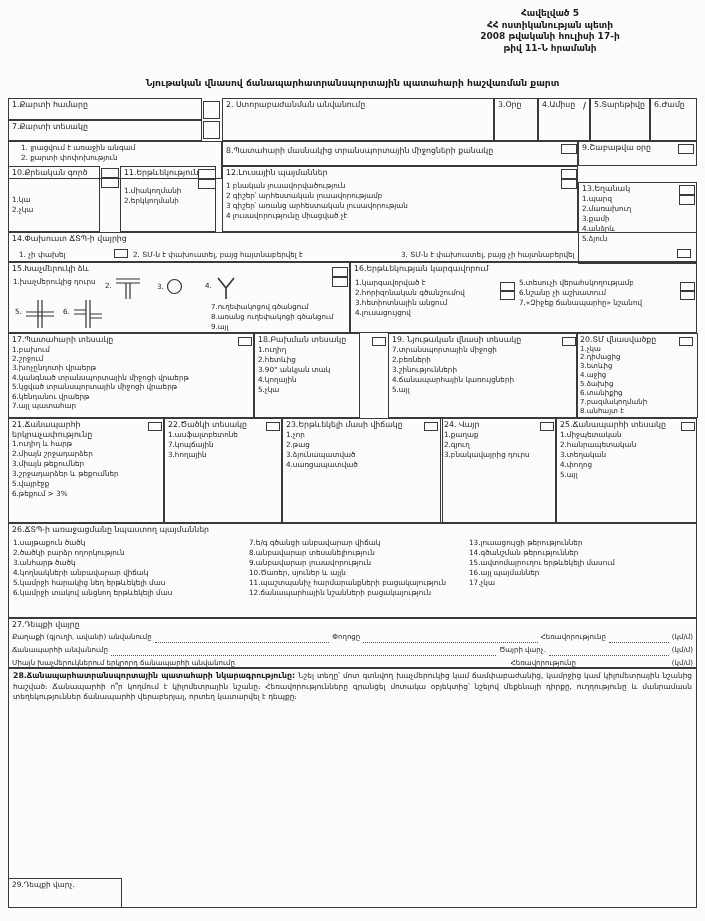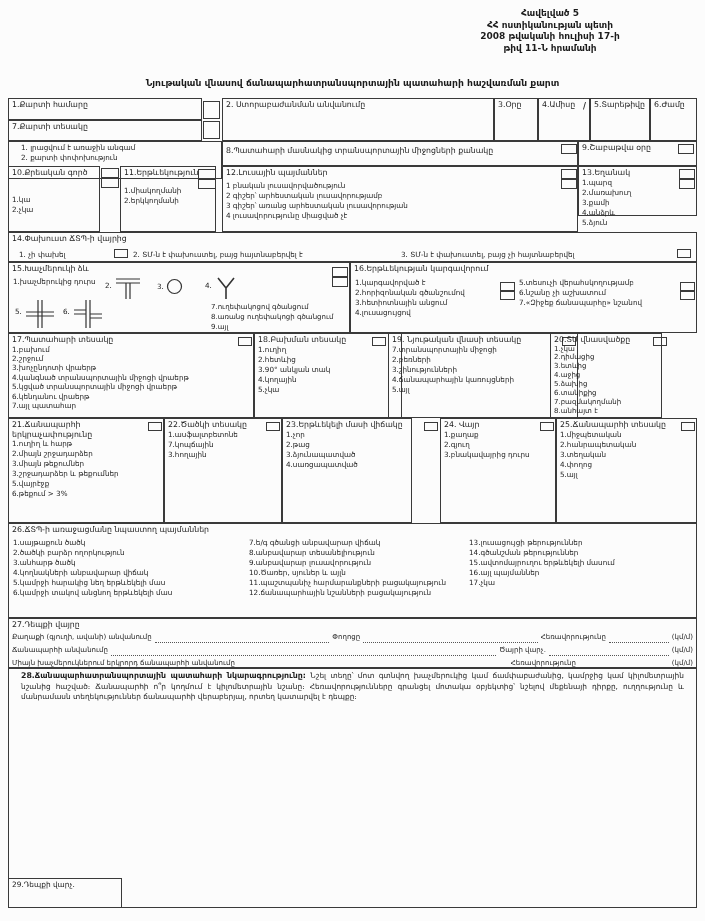--- a/index.html
+++ b/index.html
@@ -96,21 +96,21 @@
   <div class="box" style="left:222px;top:166px;width:356px;height:66px">
     <span class="bt">12.Լուսային պայմաններ</span>
     <div class="it" style="margin-top:3px">1 բնական լուսավորվածություն</div>
     <div class="it">2 գիշեր՝ արհեստական լուսավորությամբ</div>
     <div class="it">3 գիշեր՝ առանց արհեստական լուսավորության</div>
     <div class="it">4 լուսավորությունը միացված չէ</div>
     <div class="cell" style="left:338px;top:2px;width:16px;height:10px"></div>
     <div class="cell" style="left:338px;top:12px;width:16px;height:10px"></div>
   </div>
 
-  <div class="box" style="left:578px;top:166px;width:119px;height:50px">
+  <div class="box" style="left:578px;top:182px;width:119px;height:82px">
     <span class="bt">13.Եղանակ</span>
     <div class="it">1.պարզ</div>
     <div class="it">2.մառախուղ</div>
     <div class="it">3.քամի</div>
     <div class="it">4.անձրև</div>
     <div class="it">5.ձյուն</div>
     <div class="cell" style="left:100px;top:2px;width:16px;height:10px"></div>
     <div class="cell" style="left:100px;top:12px;width:16px;height:10px"></div>
   </div>
 
@@ -184,41 +184,41 @@
     <div class="it">1.բախում</div>
     <div class="it">2.շրջում</div>
     <div class="it">3.խոչընդոտի վրաերթ</div>
     <div class="it">4.կանգնած տրանսպորտային միջոցի վրաերթ</div>
     <div class="it">5.կցված տրանսպորտային միջոցի վրաերթ</div>
     <div class="it">6.կենդանու վրաերթ</div>
     <div class="it">7.այլ պատահար</div>
     <div class="cell" style="left:229px;top:3px;width:14px;height:9px"></div>
   </div>
 
-  <div class="box" style="left:254px;top:333px;width:148px;height:85px">
+  <div class="box" style="left:254px;top:333px;width:106px;height:85px">
     <span class="bt">18.Բախման տեսակը</span>
     <div class="it">1.ուղիղ</div>
     <div class="it">2.հետևից</div>
     <div class="it">3.90° անկյան տակ</div>
     <div class="it">4.կողային</div>
     <div class="it">5.չկա</div>
     <div class="cell" style="left:117px;top:3px;width:14px;height:9px"></div>
   </div>
 
   <div class="box" style="left:388px;top:333px;width:190px;height:85px">
     <span class="bt">19. Նյութական վնասի տեսակը</span>
     <div class="it">7.տրանսպորտային միջոցի</div>
     <div class="it">2.բեռների</div>
     <div class="it">3.շինությունների</div>
     <div class="it">4.ճանապարհային կառույցների</div>
     <div class="it">5.այլ</div>
     <div class="cell" style="left:173px;top:3px;width:14px;height:9px"></div>
   </div>
 
-  <div class="box xtight" style="left:550px;top:333px;width:112px;height:85px">
+  <div class="box xtight" style="left:576px;top:333px;width:122px;height:85px">
     <span class="bt">20.ՏՄ վնասվածքը</span>
     <div class="it">1.չկա</div>
     <div class="it">2.դիմացից</div>
     <div class="it">3.ետևից</div>
     <div class="it">4.աջից</div>
     <div class="it">5.ձախից</div>
     <div class="it">6.տանիքից</div>
     <div class="it">7.բազմակողմանի</div>
     <div class="it">8.անհայտ է</div>
     <div class="cell" style="left:102px;top:3px;width:14px;height:9px"></div>
@@ -236,21 +236,21 @@
   </div>
 
   <div class="box" style="left:164px;top:418px;width:118px;height:105px">
     <span class="bt">22.Ծածկի տեսակը</span>
     <div class="it">1.ասֆալտբետոնե</div>
     <div class="it">7.կոպճային</div>
     <div class="it">3.հողային</div>
     <div class="cell" style="left:101px;top:3px;width:14px;height:9px"></div>
   </div>
 
-  <div class="box" style="left:282px;top:418px;width:130px;height:105px">
+  <div class="box" style="left:282px;top:418px;width:161px;height:105px">
     <span class="bt">23.Երթևեկելի մասի վիճակը</span>
     <div class="it">1.չոր</div>
     <div class="it">2.թաց</div>
     <div class="it">3.ձյունապատված</div>
     <div class="it">4.սառցապատված</div>
     <div class="cell" style="left:141px;top:3px;width:14px;height:9px"></div>
   </div>
 
   <div class="box" style="left:440px;top:418px;width:116px;height:105px">
     <span class="bt">24. Վայր</span>
@@ -317,21 +317,21 @@
     </div>
     <div class="dline">
       <span>Միայն խաչմերուկներում երկրորդ ճանապարհի անվանումը</span>
       <span class="dots"></span>
       <span>Հեռավորությունը</span>
       <span class="dots" style="max-width:90px"></span>
       <span>(կմ/մ)</span>
     </div>
   </div>
 
-  <div class="box" style="left:8px;top:668px;width:689px;height:240px;padding:2px 12px">
+  <div class="box" style="left:8px;top:668px;width:689px;height:240px;padding:2px 4px">
     <div class="note">
       <span class="bt-in">28.Ճանապարհատրանսպորտային պատահարի նկարագրությունը:</span>
       <span>Նշել տեղը՝ մոտ գտնվող խաչմերուկից կամ ճամփաբաժանից, կամրջից կամ կիլոմետրային նշանից հաշված։ Ճանապարհի ո՞ր կողմում է կիլոմետրային նշանը։ Հեռավորությունները գրանցել մոտակա օբյեկտից՝ նշելով մեքենայի դիրքը, ուղղությունը և մանրամասն տեղեկություններ ճանապարհի վերաբերյալ, որտեղ կատարվել է դեպքը։</span>
     </div>
   </div>
 
   <div class="box" style="left:8px;top:878px;width:114px;height:30px">
     <span class="bt" style="font-size:7.4px">29.Դեպքի վարչ.</span>
   </div>
 

